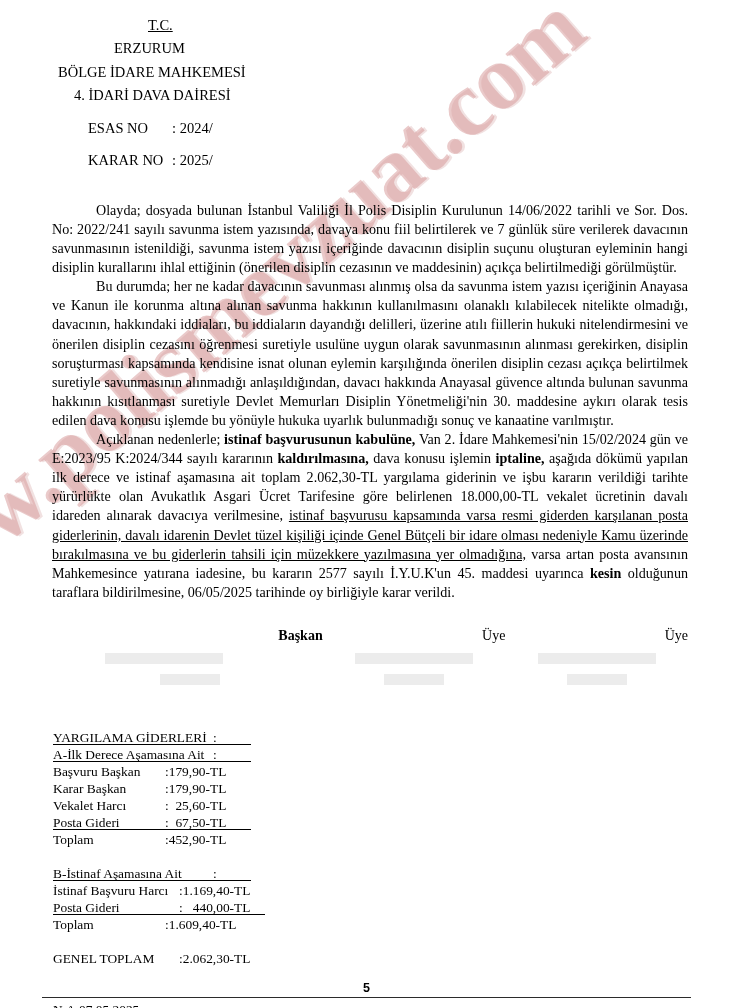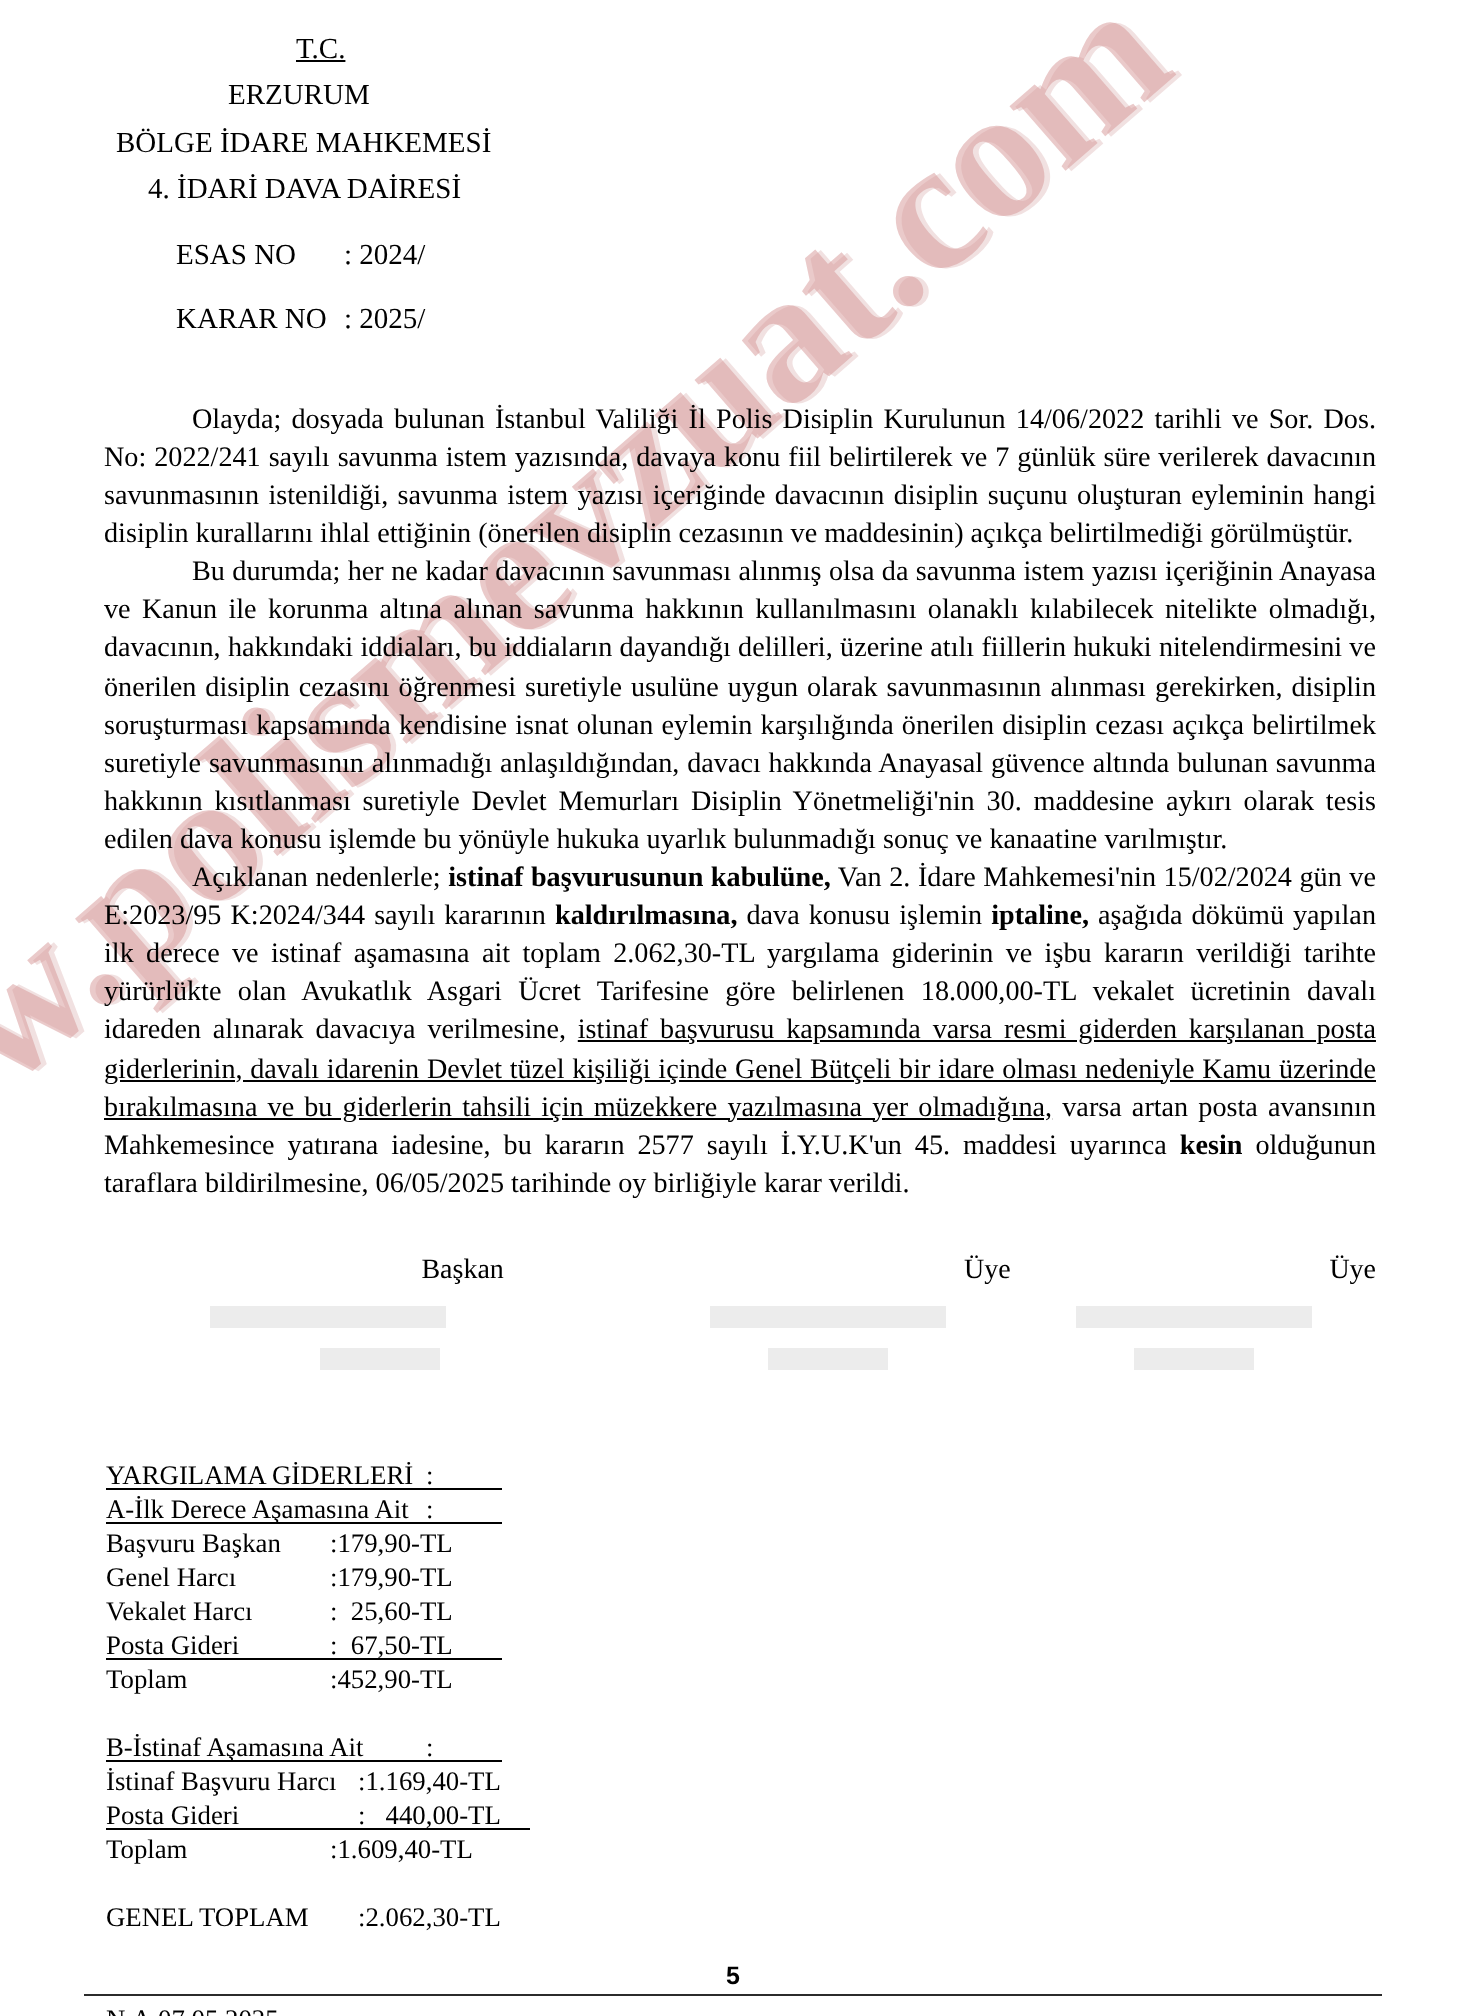--- a/index.html
+++ b/index.html
@@ -82,21 +82,21 @@
     margin-top: 26px;
     display: flex;
     padding-left: 52px;
     padding-right: 45px;
   }
   .sig-col {
     flex: 1 1 0;
     text-align: right;
     font-size: 14px;
   }
-  .sig-col.first { text-align: center; padding-left: 88px; }
+  .sig-col.first { text-align: right; padding-left: 88px; font-weight: bold; }
   .sig-label { display: block; }
   .sig-bar-wide {
     display: block;
     height: 11px;
     background: #ececec;
     margin: 9px auto 0 auto;
     width: 118px;
   }
   .sig-bar-narrow {
     display: block;
@@ -212,21 +212,21 @@
       <div class="cost-row head ruled">
         <span class="lbl">A-İlk Derece Aşamasına Ait</span>
         <span class="val">:</span>
       </div>
 
       <div class="cost-row">
         <span class="lbl">Başvuru Başkan</span>
         <span class="val">:179,90-TL</span>
       </div>
       <div class="cost-row">
-        <span class="lbl">Genel Harcı</span>
+        <span class="lbl">Karar Başkan</span>
         <span class="val">:179,90-TL</span>
       </div>
       <div class="cost-row">
         <span class="lbl">Vekalet Harcı</span>
         <span class="val">:  25,60-TL</span>
       </div>
       <div class="cost-row ruled">
         <span class="lbl">Posta Gideri</span>
         <span class="val">:  67,50-TL</span>
       </div>

